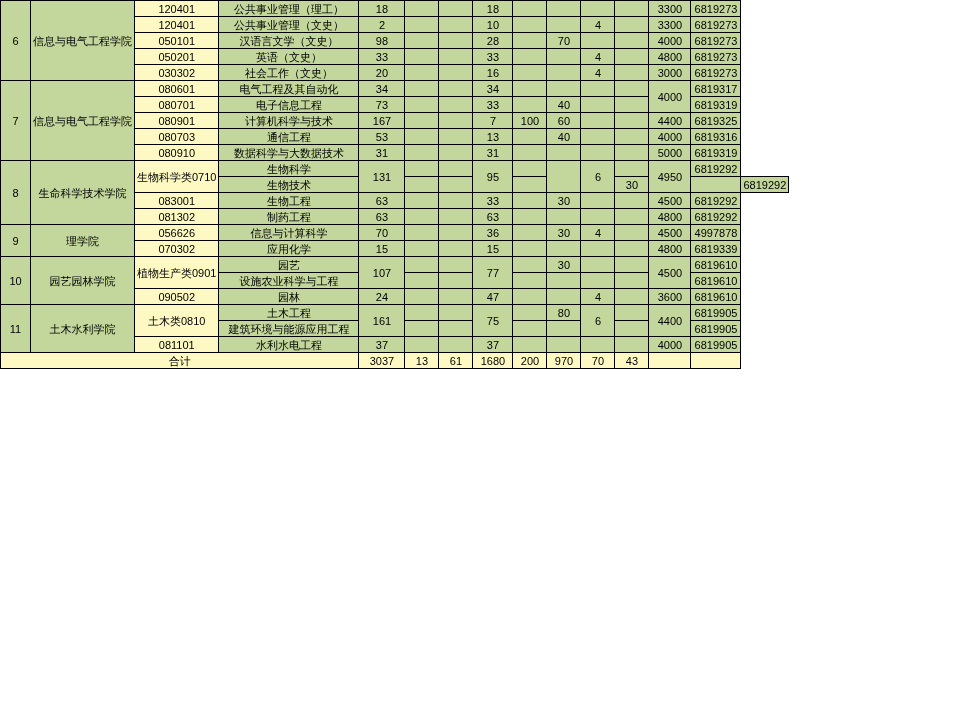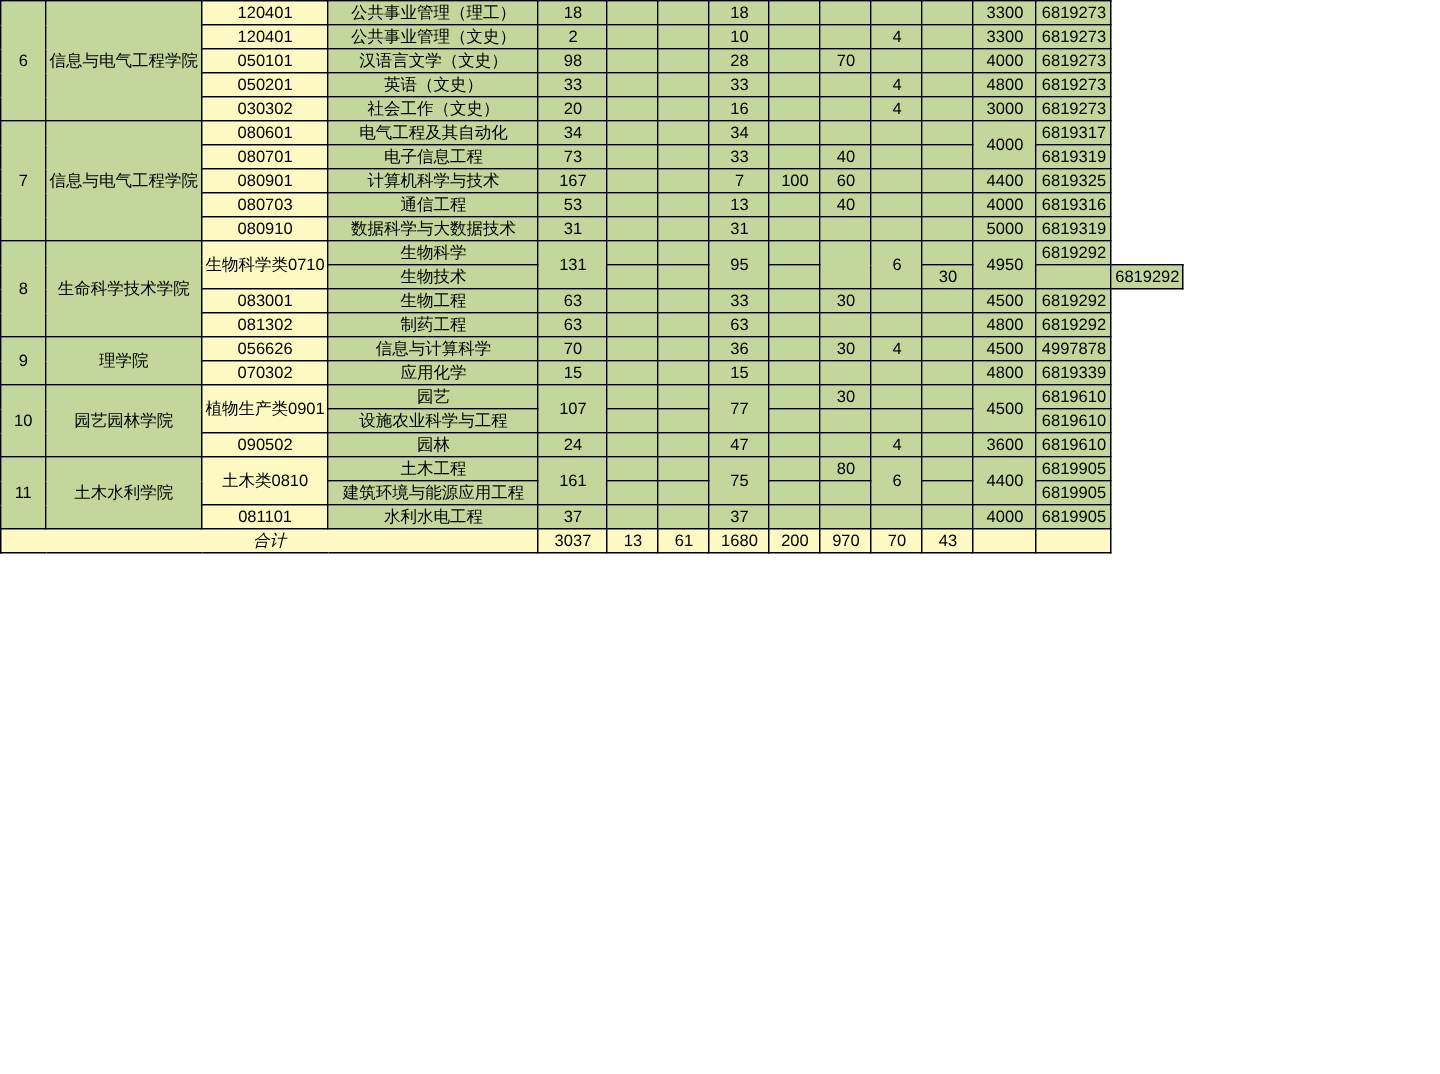--- a/index.html
+++ b/index.html
@@ -59,21 +59,20 @@
   .col-n3       { width: 34px; }
   .col-n4       { width: 40px; }
   .col-n5       { width: 34px; }
   .col-n6       { width: 34px; }
   .col-n7       { width: 34px; }
   .col-n8       { width: 34px; }
   .col-fee      { width: 42px; }
   .col-tel      { width: 50px; }
   td.total-label {
     text-align: center;
-    font-style: italic;
   }
 </style>
 </head>
 <body>
 
 <div id="sheet">
   <table class="grid">
     <colgroup>
       <col class="col-idx">
       <col class="col-college">

